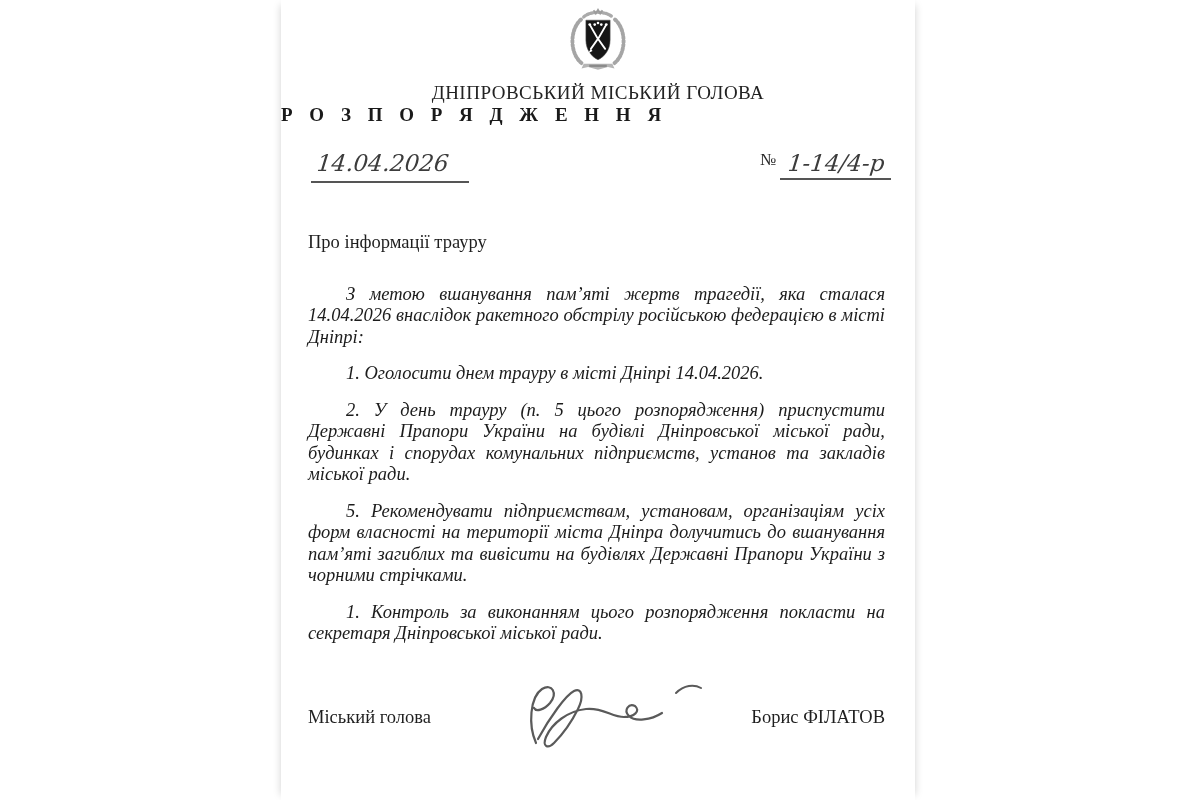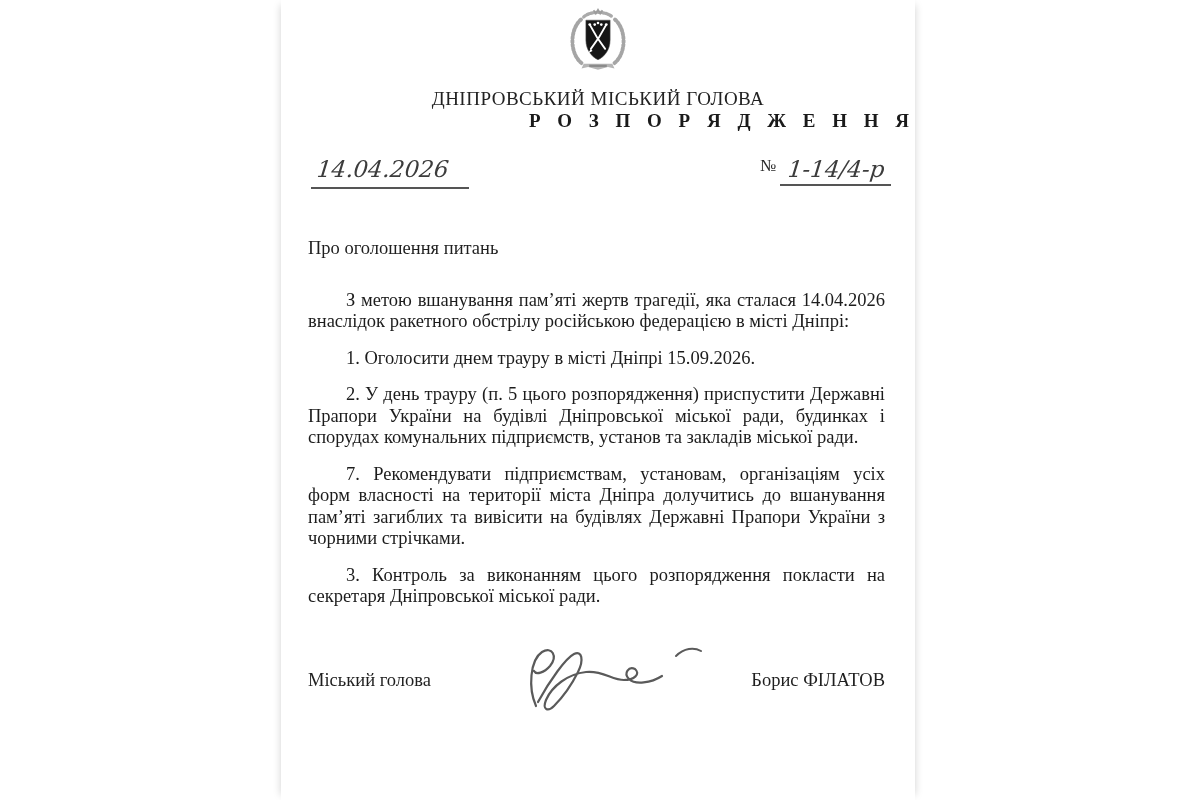--- a/index.html
+++ b/index.html
@@ -27,35 +27,34 @@
     background: #ffffff;
     box-shadow: -5px 0 8px -5px rgba(0,0,0,0.18), 5px 0 8px -5px rgba(0,0,0,0.18);
     box-sizing: border-box;
   }
   .emblem-wrap {
     padding-top: 8px;
     text-align: center;
     height: 64px;
   }
   .authority {
-    margin-top: 16px;
+    margin-top: 10px;
     text-align: center;
     font-size: 19px;
     line-height: 22px;
     letter-spacing: 0.5px;
     color: #222;
   }
   .doc-type {
-    text-align: right;
+    text-align: left;
     font-size: 19px;
     line-height: 22px;
     font-weight: bold;
     letter-spacing: 6px;
     color: #1a1a1a;
-    padding-left: 35px;
   }
   .meta-row {
     margin-top: 24px;
     height: 38px;
     position: relative;
   }
   .handwritten {
     font-family: "DejaVu Serif", serif;
     font-style: italic;
     color: #3c3c3c;
@@ -87,20 +86,21 @@
     padding: 0 6px 2px 8px;
   }
   .subject {
     margin: 44px 0 0 27px;
     font-size: 18.5px;
     line-height: 21.5px;
     color: #1f1f1f;
   }
   .body-text {
     margin: 30px 30px 12px 27px;
+    font-style: italic;
   }
   .body-text p {
     margin: 0 0 15px 0;
     font-size: 18.5px;
     line-height: 21.5px;
     text-align: justify;
     text-indent: 38px;
     color: #1c1c1c;
   }
   .footer {
@@ -163,29 +163,29 @@
     <div class="meta-row">
       <div class="date-group">
         <span class="handwritten">14.04.2026</span>
       </div>
       <div class="number-group">
         <span class="number-sign">№</span><span class="number-underline"><span class="handwritten">1-14/4-р</span></span>
       </div>
     </div>
 
     <div class="subject">
-      <div>Про оголошення питань</div>
+      <div>Про інформації трауру</div>
     </div>
 
     <div class="body-text">
       <p>З метою вшанування пам’яті жертв трагедії, яка сталася 14.04.2026 внаслідок ракетного обстрілу російською федерацією в місті Дніпрі:</p>
-      <p>1. Оголосити днем трауру в місті Дніпрі 15.09.2026.</p>
+      <p>1. Оголосити днем трауру в місті Дніпрі 14.04.2026.</p>
       <p>2. У день трауру (п. 5 цього розпорядження) приспустити Державні Прапори України на будівлі Дніпровської міської ради, будинках і спорудах комунальних підприємств, установ та закладів міської ради.</p>
-      <p>7. Рекомендувати підприємствам, установам, організаціям усіх форм власності на території міста Дніпра долучитись до вшанування пам’яті загиблих та вивісити на будівлях Державні Прапори України з чорними стрічками.</p>
-      <p>3. Контроль за виконанням цього розпорядження покласти на секретаря Дніпровської міської ради.</p>
+      <p>5. Рекомендувати підприємствам, установам, організаціям усіх форм власності на території міста Дніпра долучитись до вшанування пам’яті загиблих та вивісити на будівлях Державні Прапори України з чорними стрічками.</p>
+      <p>1. Контроль за виконанням цього розпорядження покласти на секретаря Дніпровської міської ради.</p>
     </div>
 
     <div class="footer">
       <span class="position-title">Міський голова</span>
       <svg class="signature-svg" width="210" height="80" viewBox="0 0 210 80" aria-hidden="true">
         <path d="M28,66 C20,48 22,20 34,12 C44,6 50,16 42,26 C36,33 28,35 26,31" fill="none" stroke="#5a5a5a" stroke-width="2.2" stroke-linecap="round"></path>
         <path d="M30,62 C42,40 58,18 66,14 C74,10 76,20 70,32 C64,44 54,58 46,66 C40,72 34,70 38,60 C44,46 60,34 78,32 C94,30 104,40 116,40 C126,40 133,34 127,29 C121,26 115,33 121,39 C127,45 143,43 154,36" fill="none" stroke="#5a5a5a" stroke-width="2.2" stroke-linecap="round"></path>
         <path d="M168,16 C176,8 186,7 193,11" fill="none" stroke="#5a5a5a" stroke-width="2" stroke-linecap="round"></path>
       </svg>
       <span class="signer-name">Борис ФІЛАТОВ</span>

